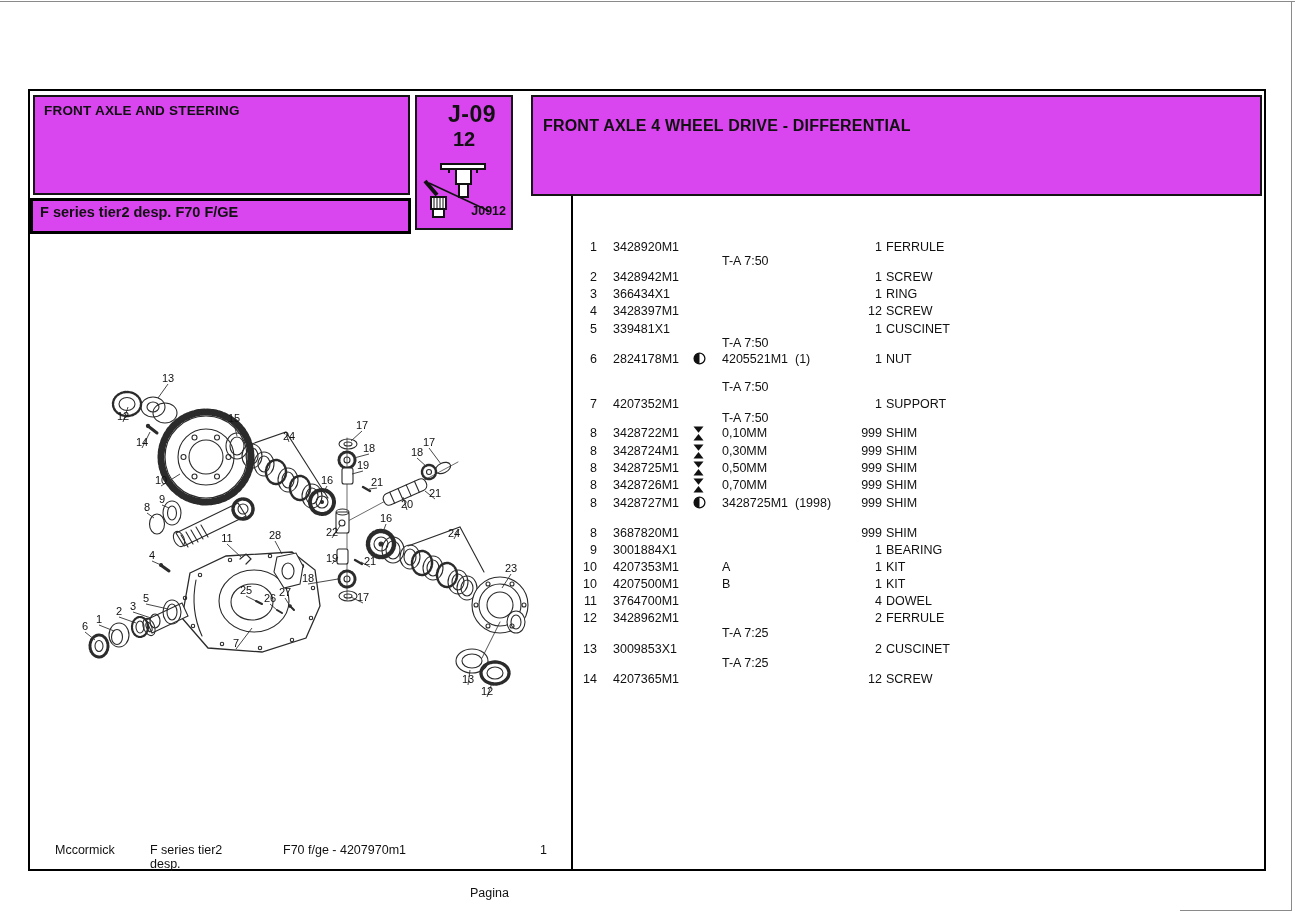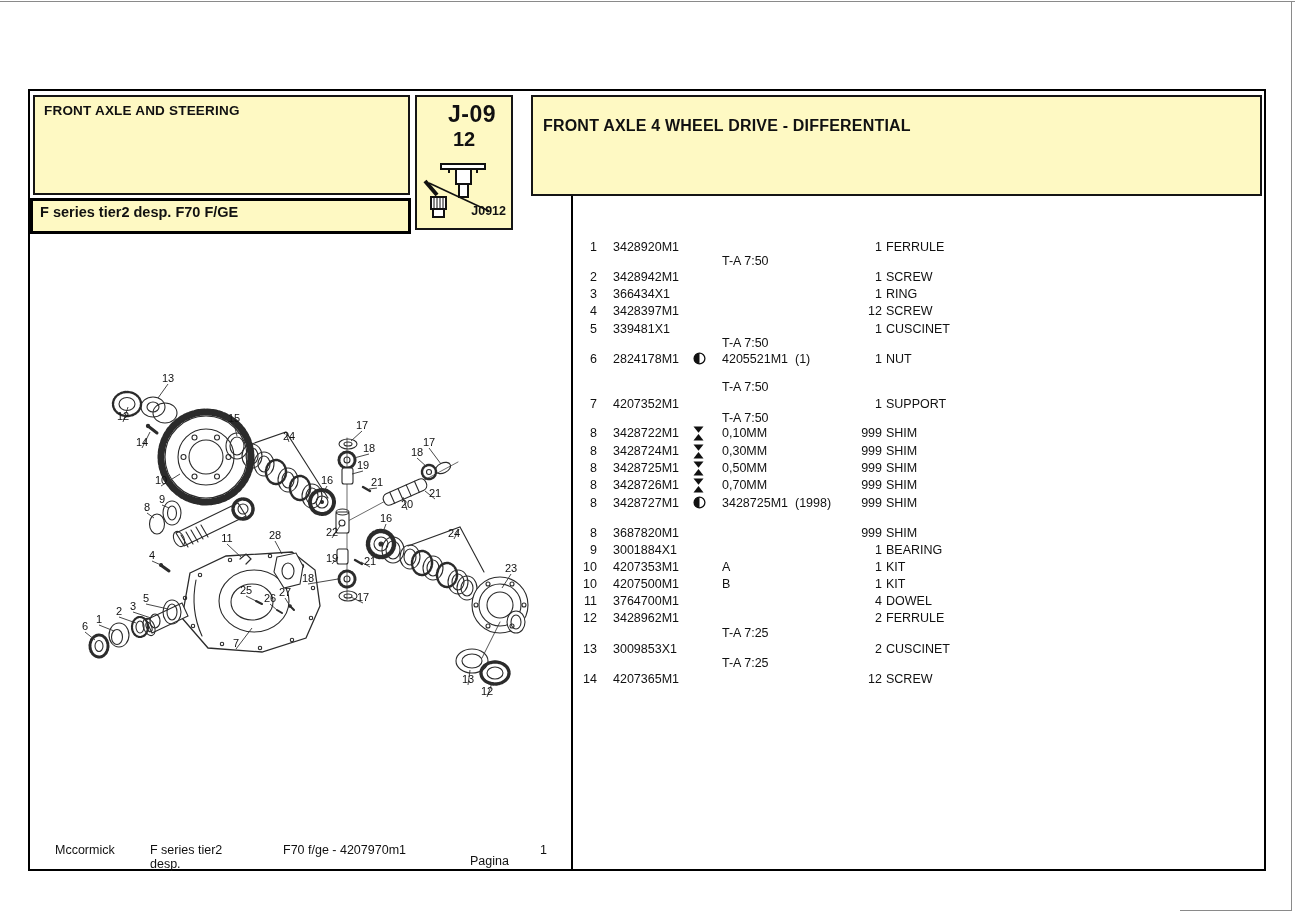--- a/index.html
+++ b/index.html
@@ -4,21 +4,21 @@
 <style>
   html,body{margin:0;padding:0;background:#fff;}
   body{width:1295px;height:915px;position:relative;font-family:"Liberation Sans",sans-serif;color:#111;overflow:hidden;}
   .abs{position:absolute;}
   
   .edge{background:#8a8a8a;}
   
   .frame{left:28px;top:89px;width:1238px;height:782px;border:2.5px solid #000;box-sizing:border-box;}
   .divider{left:571px;top:196px;width:2px;height:675px;background:#000;}
   
-  .box{border:2px solid #151515;box-sizing:border-box;background:#fef9c3;}
+  .box{border:2px solid #151515;box-sizing:border-box;background:#d946ef;}
   .box-left{left:33px;top:95px;width:377px;height:100px;}
   .box-left .t{position:absolute;left:9px;top:6px;font-weight:bold;font-size:13.5px;letter-spacing:.2px;}
   .box-model{left:30px;top:198px;width:381px;height:36px;border:3px solid #000;}
   .box-model .t{position:absolute;left:7px;top:3px;font-weight:bold;font-size:14.5px;}
   .box-j{left:415px;top:95px;width:98px;height:135px;}
   .jcode{position:absolute;left:0;right:0;top:4px;text-align:center;font-weight:bold;font-size:23px;letter-spacing:.5px;margin-left:16px;}
   .jpage{position:absolute;left:0;right:0;top:31px;text-align:center;font-weight:bold;font-size:20px;}
   .jfig{position:absolute;right:5px;bottom:10px;font-weight:bold;font-size:12.5px;margin-left:48px;}
   .box-right{left:531px;top:95px;width:731px;height:101px;}
   .box-right .t{position:absolute;left:10px;top:20px;font-weight:bold;font-size:16px;letter-spacing:.2px;}
@@ -538,14 +538,14 @@
       <text x="438" y="323" text-anchor="middle" class="callout">13</text>
       <line x1="457" y1="337" x2="462" y2="323" stroke="#333" stroke-width="0.9"></line>
       <text x="457" y="335" text-anchor="middle" class="callout">12</text>
     </g>
 </svg>
 
 <div class="abs foot" style="left:55px;top:843px;">Mccormick</div>
 <div class="abs foot" style="left:150px;top:843px;width:118px;text-align:left;">F series tier2</div>
 <div class="abs foot" style="left:150px;top:857px;width:118px;">desp.</div>
 <div class="abs foot" style="left:283px;top:843px;">F70 f/ge - 4207970m1</div>
-<div class="abs foot" style="left:470px;top:854px;text-align:center;">Pagina</div>
+<div class="abs foot" style="left:470px;top:886px;text-align:center;">Pagina</div>
 <div class="abs foot" style="left:540px;top:843px;">1</div>
 
 </body></html>

